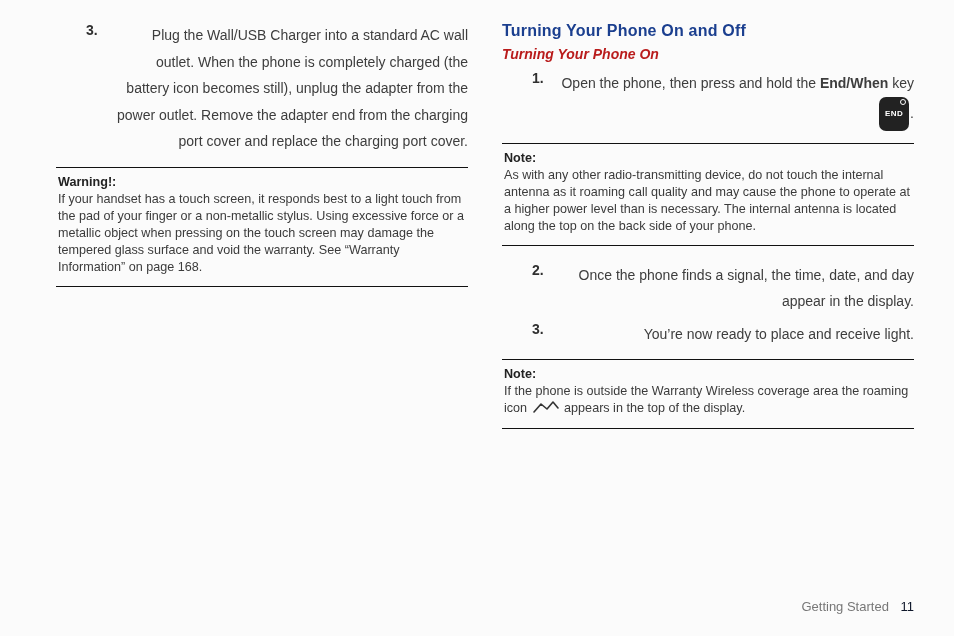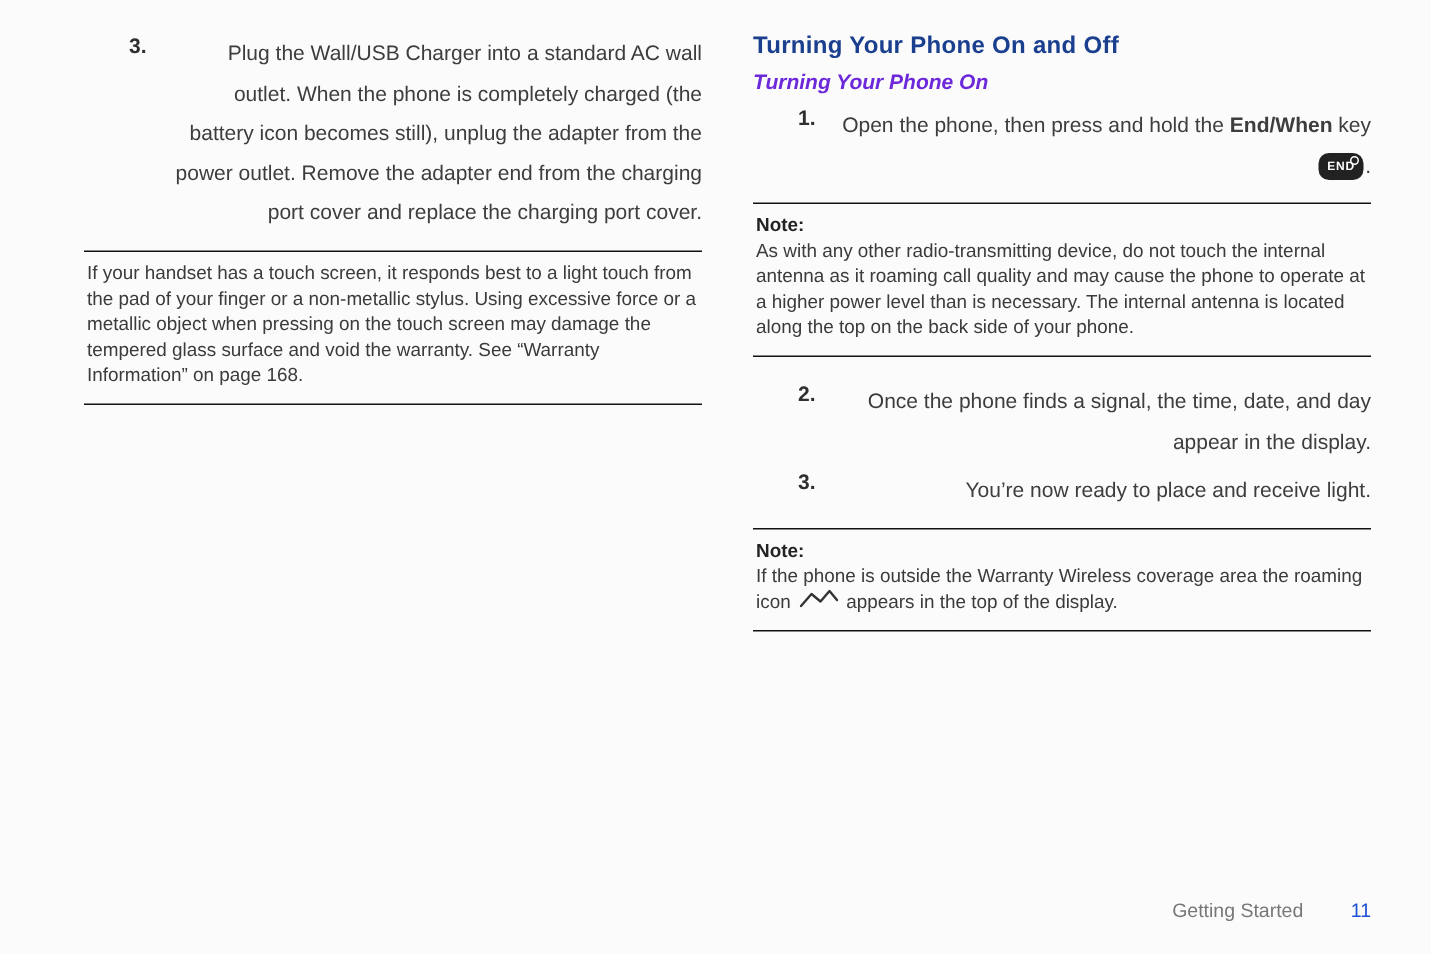--- a/index.html
+++ b/index.html
@@ -68,36 +68,36 @@
     flex: 1;
   }
   .h1 {
     color: #1b3f8f;
     font-weight: 800;
     font-size: 16px;
     margin: 0 0 6px 0;
     letter-spacing: 0.2px;
   }
   .h2 {
-    color: #6d28d9;
+    color: #b91c1c;
     font-weight: 700;
     font-style: italic;
     font-size: 14px;
     margin: 2px 0 8px 0;
   }
   .end-key {
     display: inline-flex;
     align-items: center;
     justify-content: center;
     background: #222;
     color: #fff;
     border-radius: 7px;
     font-size: 8px;
     font-weight: bold;
-    height: 18px;
+    height: 34px;
     width: 30px;
     letter-spacing: 0.5px;
     position: relative;
     margin: 0 1px;
     vertical-align: middle;
   }
   .end-key::after {
     content: "";
     position: absolute;
     top: 2px;
@@ -114,39 +114,40 @@
     margin: 0 2px;
   }
   .footer {
     position: absolute;
     bottom: 22px;
     right: 40px;
     font-size: 13px;
     color: #777;
   }
   .footer .pgnum {
-    color: #1d4ed8;
-    margin-left: 28px;
+    color: #0f172a;
+    margin-left: 8px;
   }
 </style>
 </head>
 <body>
 
 <div class="page">
 
   <div class="col">
     <div class="ol">
       <div class="li">
         <div class="num">3.</div>
         <div class="txt">Plug the Wall/USB Charger into a standard AC wall outlet. When the phone is completely charged (the battery icon becomes still), unplug the adapter from the power outlet. Remove the adapter end from the charging port cover and replace the charging port cover.</div>
       </div>
     </div>
 
     <div class="note-block">
       <div class="hang">
+        <span class="label">Warning!:</span>
         <span class="body">If your handset has a touch screen, it responds best to a light touch from the pad of your finger or a non-metallic stylus. Using excessive force or a metallic object when pressing on the touch screen may damage the tempered glass surface and void the warranty. See “Warranty Information” on page 168.</span>
       </div>
     </div>
   </div>
 
   <div class="col">
     <div class="h1">Turning Your Phone On and Off</div>
     <div class="h2">Turning Your Phone On</div>
 
     <div class="ol">

